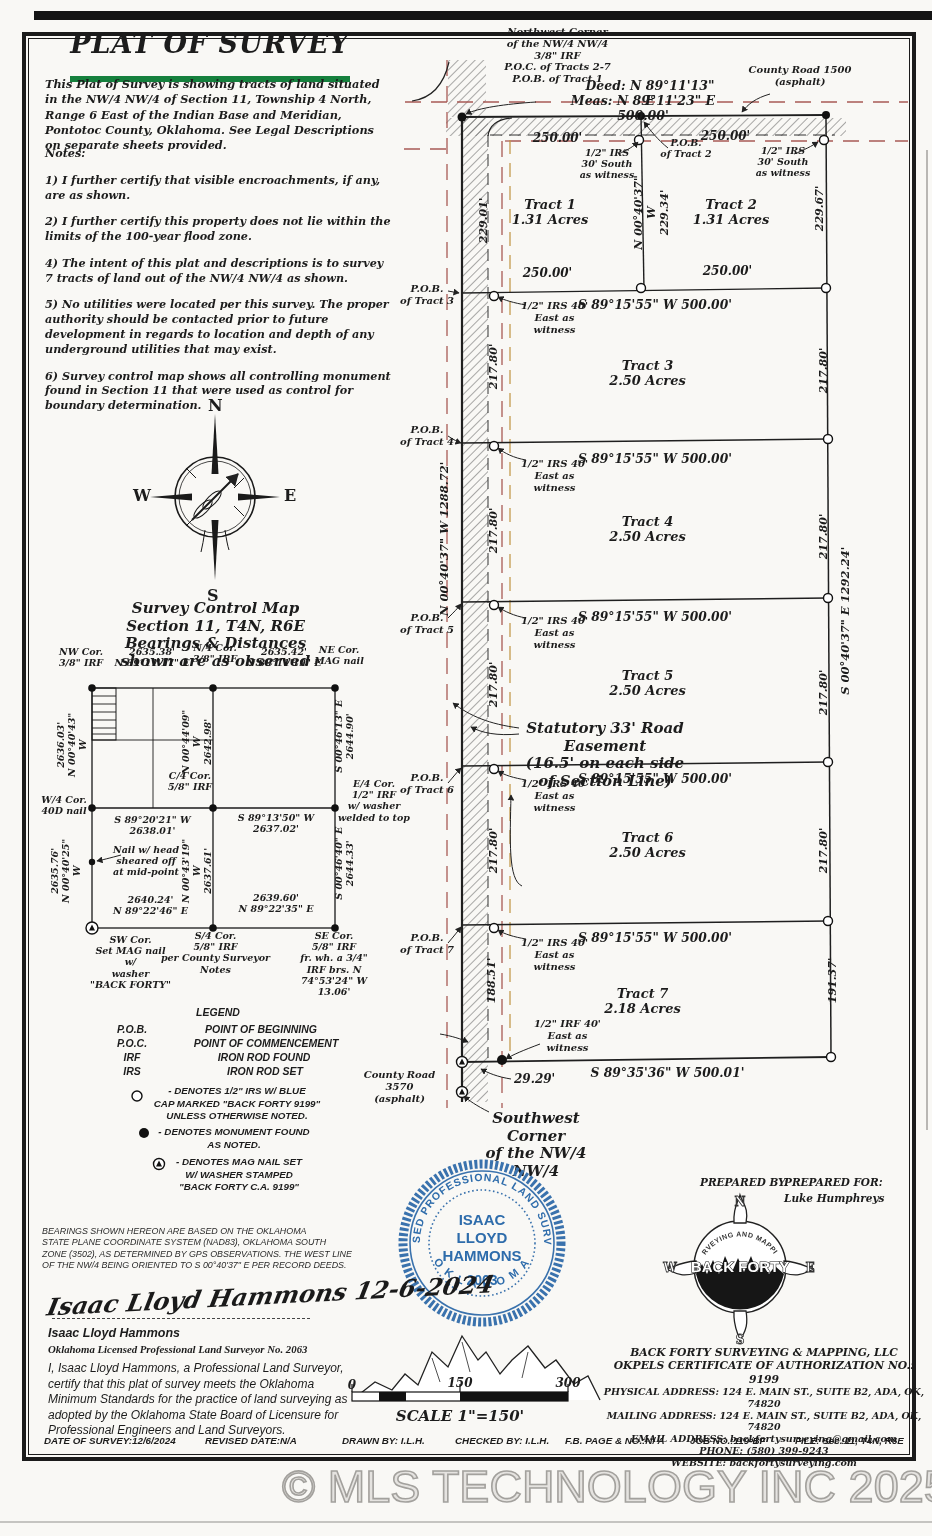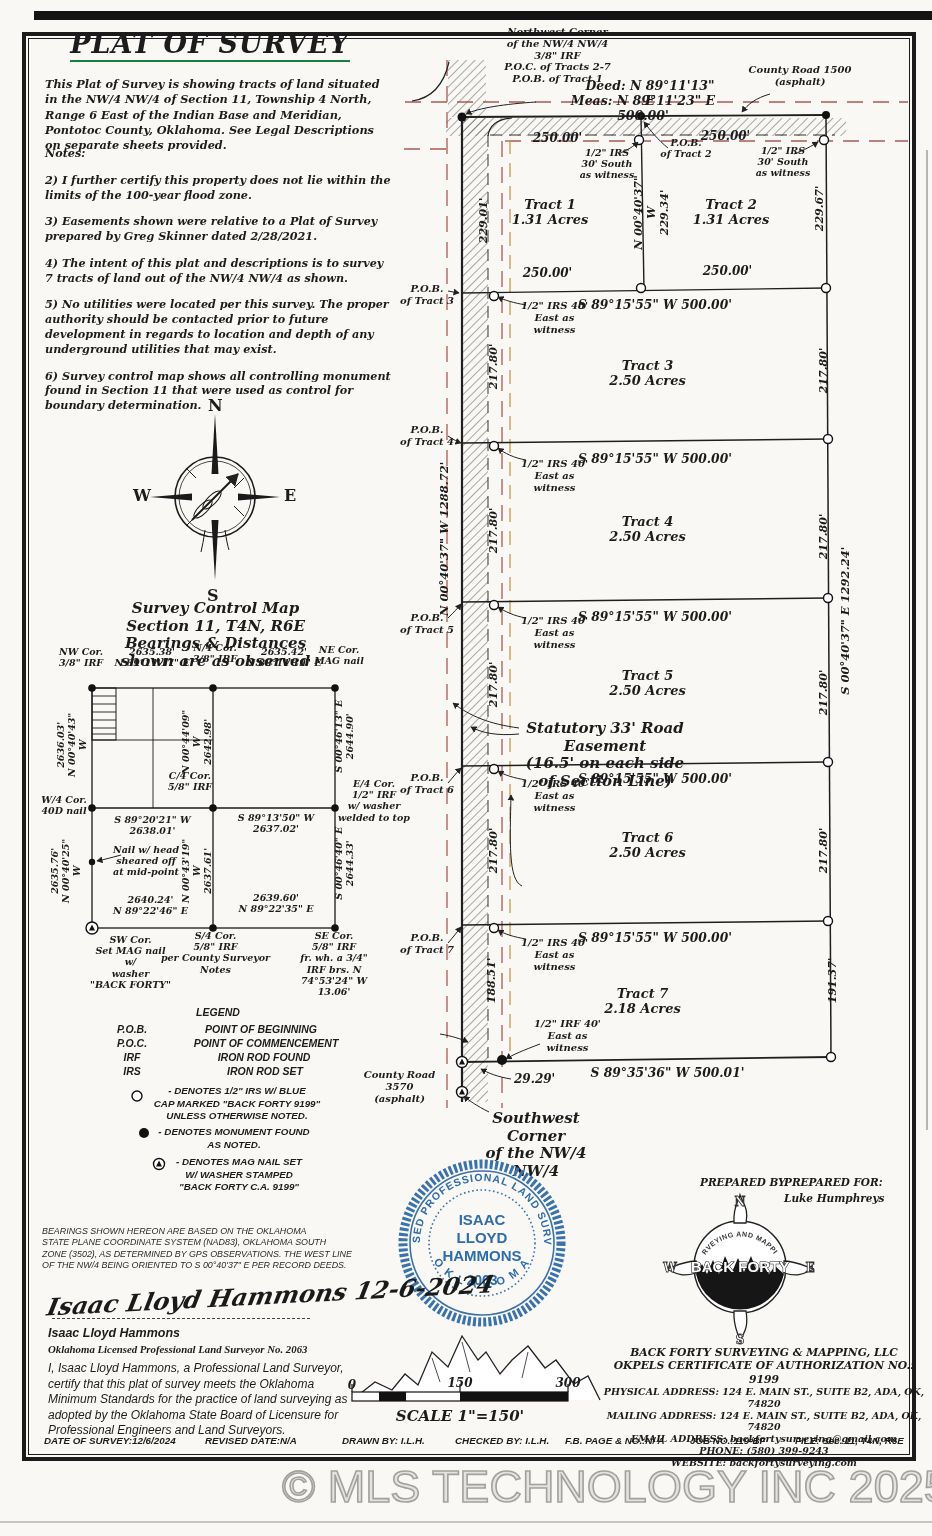--- a/index.html
+++ b/index.html
@@ -11,21 +11,21 @@
   .frame .inner{position:absolute;left:2px;top:2px;right:2px;bottom:2px;border:1px solid #1b1b1b;}
   .art{position:absolute;left:0;top:0;z-index:1;}
   .plbl{position:absolute;z-index:2;font:600 11px/1.18 "DejaVu Serif",serif;font-style:italic;
         color:#1c1c1c;white-space:pre-line;text-align:center;}
   .rot{transform:rotate(-90deg);transform-origin:center center;}
   .left{text-align:left;} .right{text-align:right;}
   .s9{font-size:9.5px;} .s10{font-size:10px;} .s105{font-size:15px;} .s12{font-size:12px;}
   .s123{font-size:12.3px;} .s13{font-size:13px;}
   .title{position:absolute;left:60px;top:30px;width:300px;text-align:center;z-index:2;}
   .title span{display:inline-block;font:700 27px/1 "DejaVu Serif",serif;font-style:italic;
-        border-bottom:2px solid #15803d;padding-bottom:3px;letter-spacing:1px;}
+        border-bottom:6px solid #15803d;padding-bottom:19px;letter-spacing:1px;}
   .intro{position:absolute;left:45px;top:66px;width:345px;z-index:2;
         font:600 11.3px/1.34 "DejaVu Serif",serif;font-style:italic;}
   .notes{position:absolute;left:45px;top:146px;width:348px;z-index:2;
         font:600 11.2px/1.32 "DejaVu Serif",serif;font-style:italic;}
   .notes p{margin:0 0 12px;}
   .gothic{position:absolute;z-index:2;font:700 16px/1 "DejaVu Serif",serif;}
   .leg{position:absolute;z-index:2;font:600 10.5px/1.3 "Liberation Sans",sans-serif;
        font-style:italic;white-space:pre-line;text-align:center;}
   .bearnote{position:absolute;left:42px;top:1226px;width:330px;z-index:2;white-space:pre-line;
        font:400 8.9px/1.28 "Liberation Sans",sans-serif;font-style:italic;color:#2a2a2a;}
@@ -224,22 +224,22 @@
       <line x1="352" y1="1384" x2="352" y2="1392" stroke="#111" stroke-width="1.2"></line>
       <line x1="460" y1="1384" x2="460" y2="1392" stroke="#111" stroke-width="1.2"></line>
       <line x1="568" y1="1384" x2="568" y2="1392" stroke="#111" stroke-width="1.2"></line>
     </g>
   </svg>
 
   <div class="title"><span>PLAT OF SURVEY</span></div>
   <p class="intro"><span>This Plat of Survey is showing tracts of land situated in the NW/4 NW/4 of Section 11, Township 4 North, Range 6 East of the Indian Base and Meridian, Pontotoc County, Oklahoma. </span><b>See Legal Descriptions on separate sheets provided.</b></p>
   <div class="notes">
     <p>Notes:</p>
+    <p>1) I further certify that visible encroachments, if any, are as shown.</p>
     <p>2) I further certify this property does not lie within the limits of the 100-year flood zone.</p>
-    <p>3) Easements shown were relative to a Plat of Survey prepared by Greg Skinner dated 2/28/2021.</p>
     <p>4) The intent of this plat and descriptions is to survey 7 tracts of land out of the NW/4 NW/4 as shown.</p>
     <p>5) No utilities were located per this survey. The proper authority should be contacted prior to future development in regards to location and depth of any underground utilities that may exist.</p>
     <p>6) Survey control map shows all controlling monument found in Section 11 that were used as control for boundary determination.</p>
   </div>
 
   <div class="gothic" style="left:208px;top:398px">N</div>
   <div class="gothic" style="left:133px;top:488px">W</div>
   <div class="gothic" style="left:284px;top:488px">E</div>
   <div class="gothic" style="left:207px;top:588px">S</div>
 

